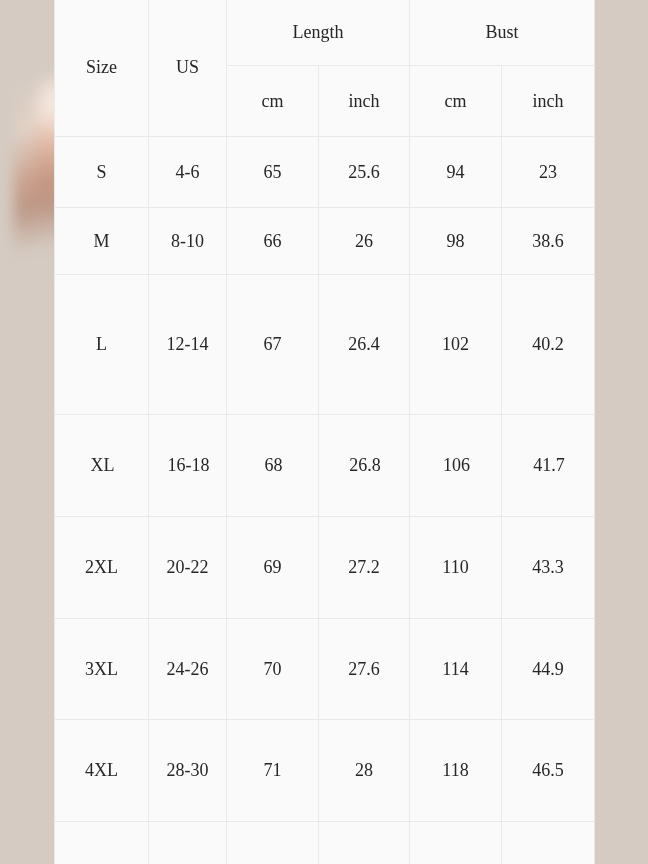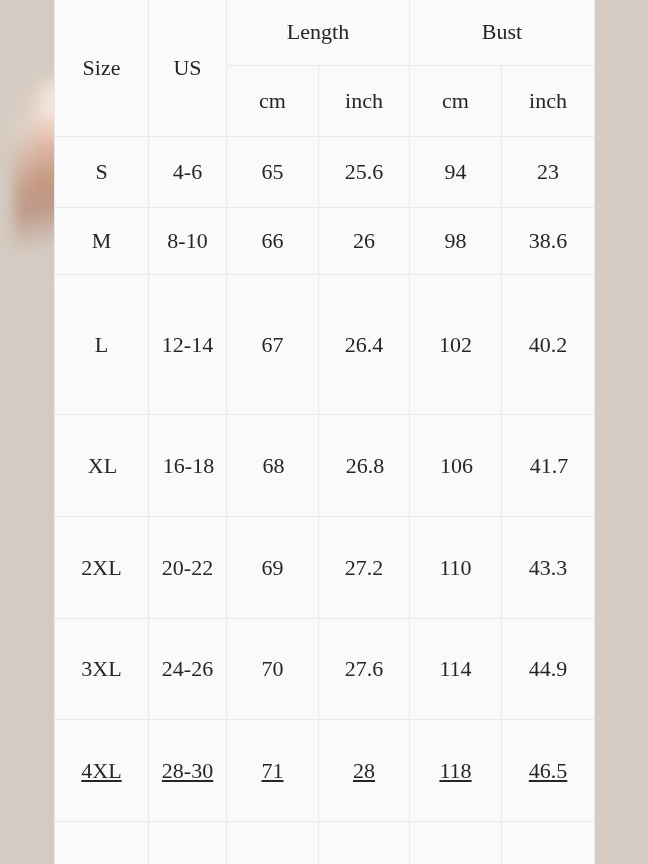--- a/index.html
+++ b/index.html
@@ -72,21 +72,21 @@
     table-layout: fixed;
   }
   table.size-chart td,
   table.size-chart th {
     border: 1px solid #e9e9e9;
     background: #fafafa;
     text-align: center;
     vertical-align: middle;
     color: #262626;
     font-weight: normal;
-    font-size: 22px;
+    font-size: 18px;
     line-height: 1.45;
     padding: 4px 6px;
     word-break: break-word;
   }
 
   
   col.c-size { width: 94px; }
   col.c-us   { width: 78px; }
   col.c-lcm  { width: 92px; }
   col.c-lin  { width: 91px; }
@@ -100,21 +100,21 @@
   th.span-label     { font-size: 19px; }
   th.unit-label     { font-size: 18px; }
 
   
   tr.r-s   td { height: 62px; }
   tr.r-m   td { height: 58px; }
   tr.r-l   td { height: 131px; }
   tr.r-xl  td { height: 93px; padding-left: 8px; }
   tr.r-2xl td { height: 93px; }
   tr.r-3xl td { height: 92px; }
-  tr.r-4xl td { height: 93px; text-decoration: underline; }
+  tr.r-4xl td { height: 93px; }
   tr.r-5xl td { height: 93px; }
 
   td.size-cell { font-size: 18px; }
   td.us-cell   { font-size: 18px; }
   td.val-cell  { font-size: 18px; }
 </style>
 </head>
 <body>
 
 <div id="photo-sliver"></div>

